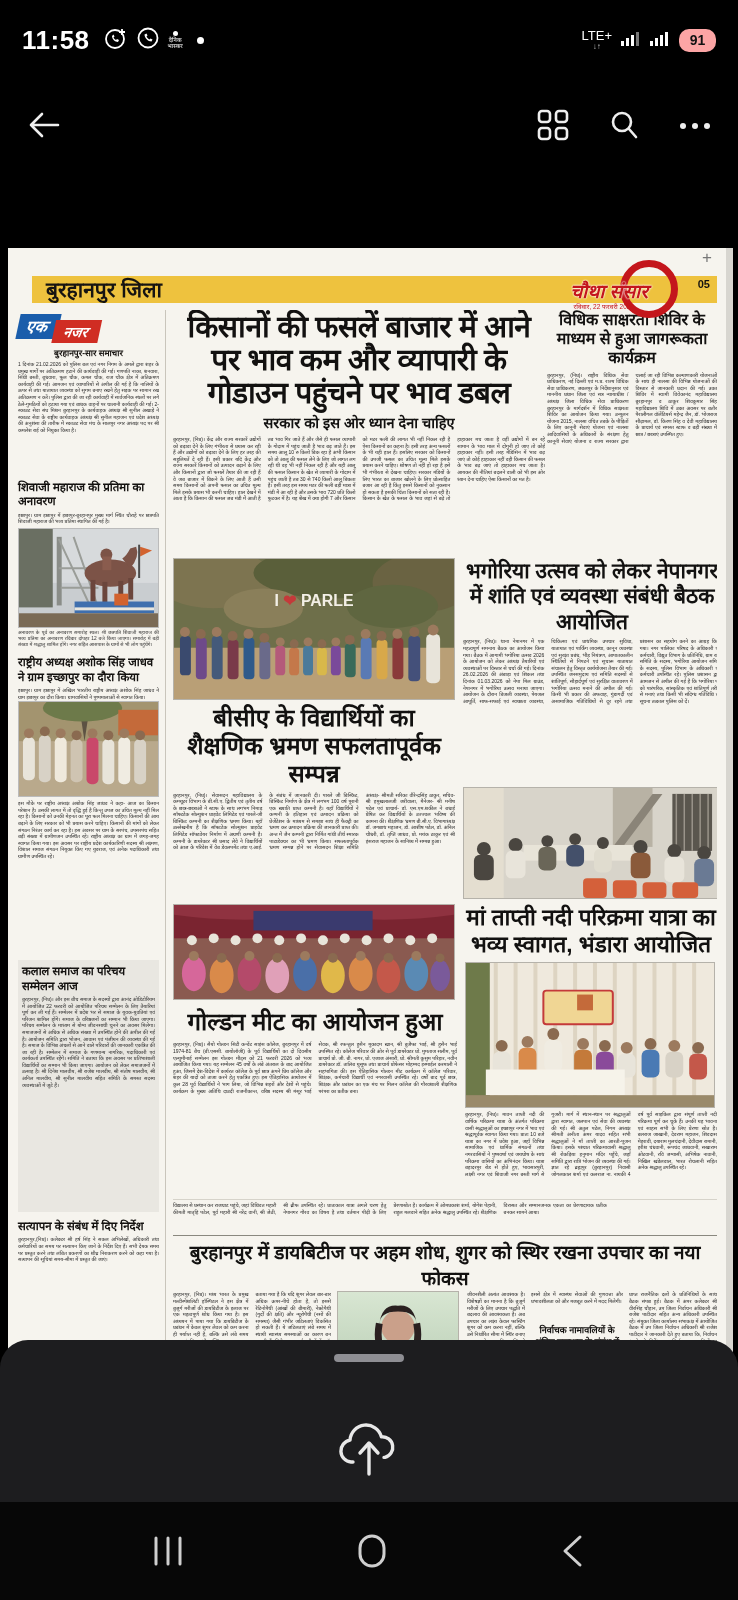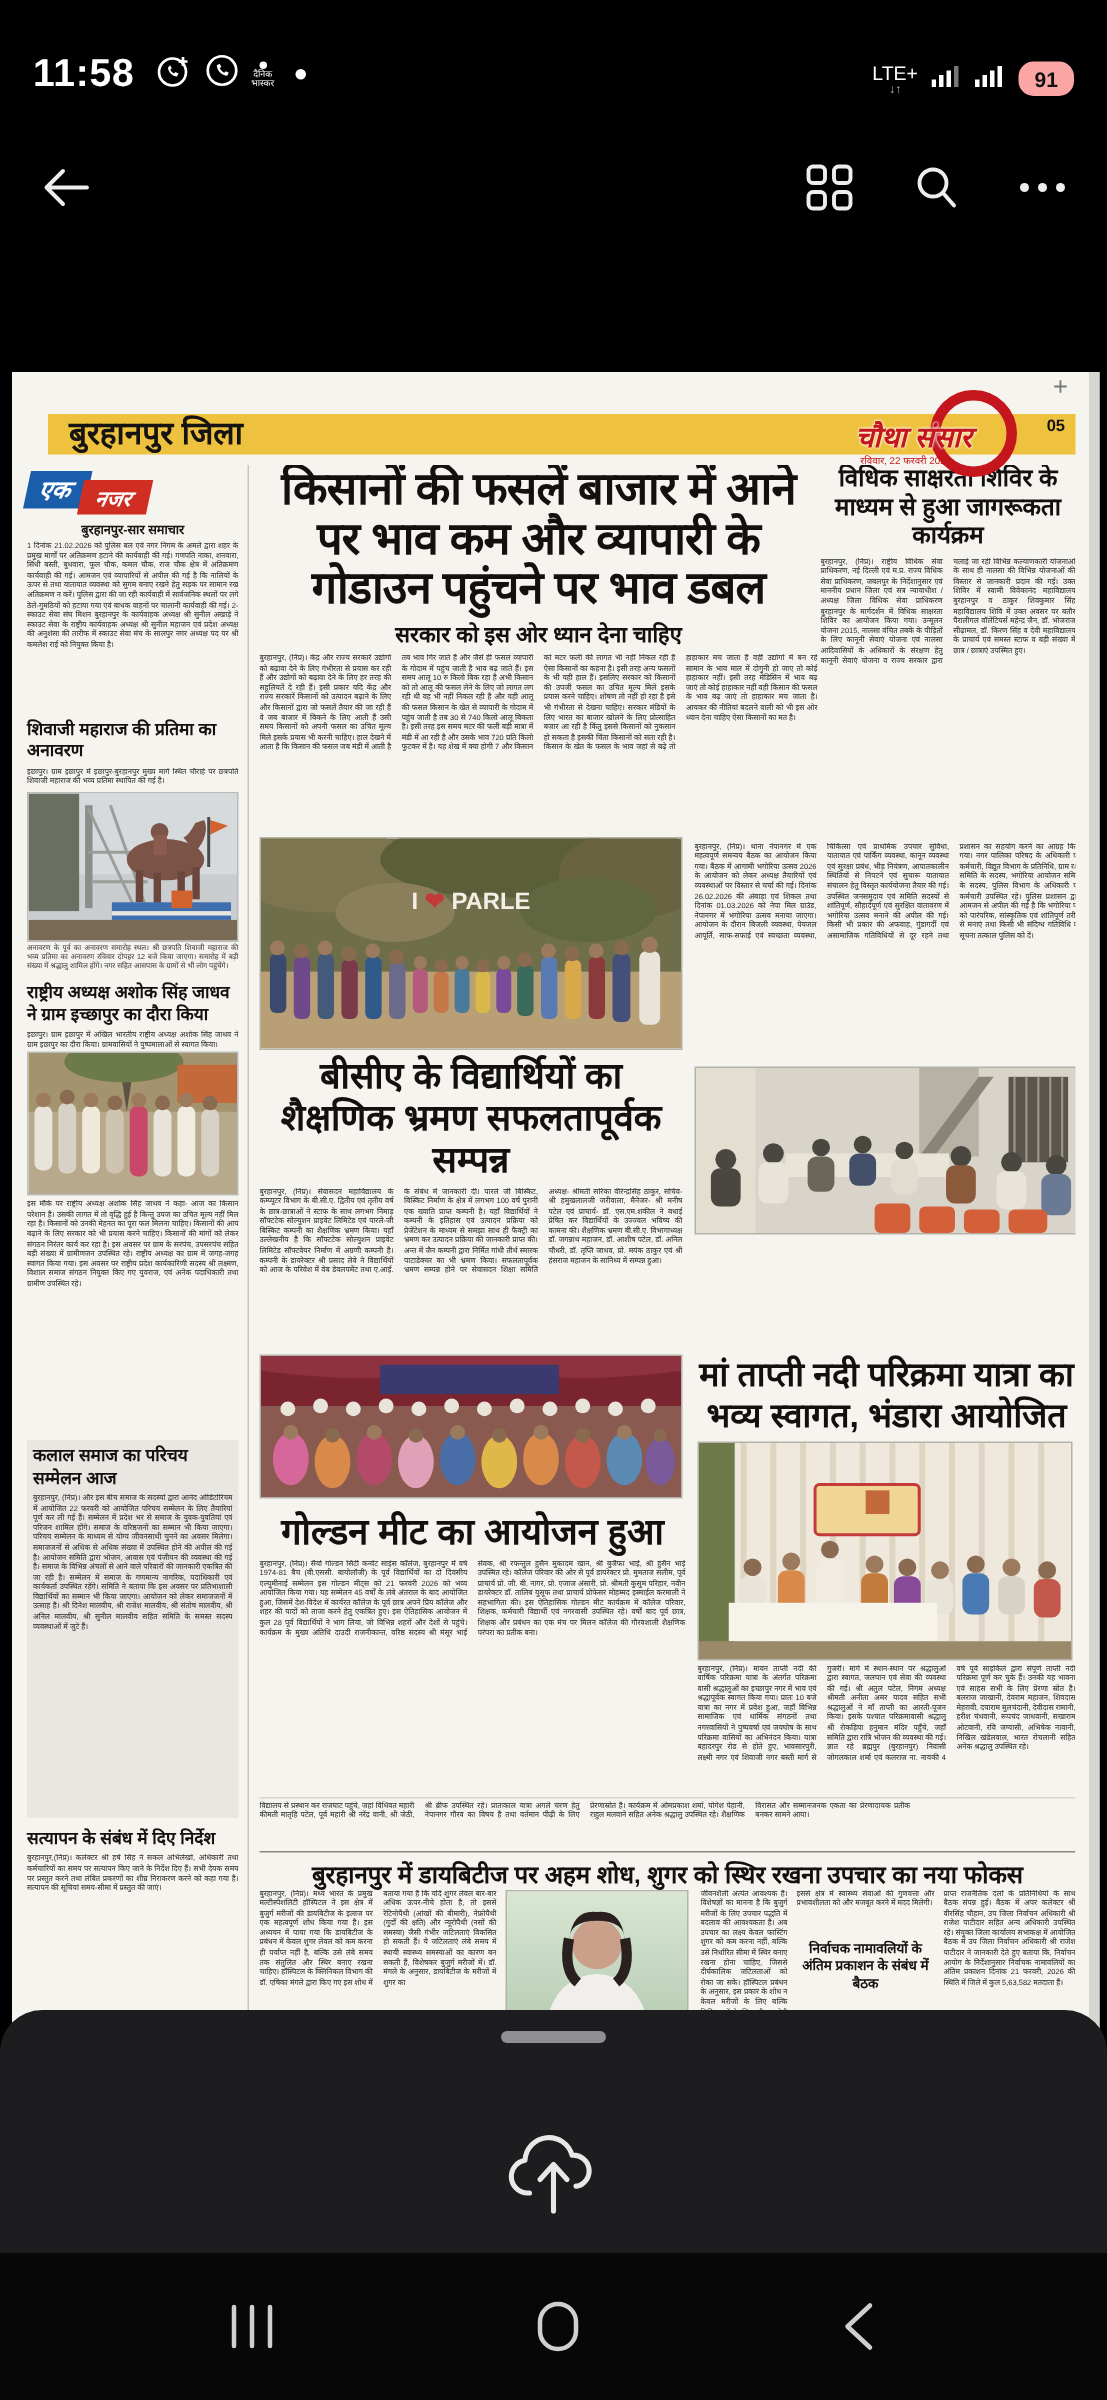--- a/index.html
+++ b/index.html
@@ -1,20 +1,20 @@
 <!DOCTYPE html>
 <html><head>
 <meta charset="utf-8">
 <style>
   html,body{margin:0;padding:0;background:#000;}
   *{box-sizing:border-box;font-family:"Liberation Sans",sans-serif;}
   .screen{position:relative;width:738px;height:1600px;background:#000;overflow:hidden;margin:0 auto;}
 
   
-  .statusbar{position:absolute;top:16px;left:0;width:100%;height:48px;display:flex;align-items:flex-end;padding:0 22px;color:#fff;}
+  .statusbar{position:absolute;top:16px;left:0;width:100%;height:48px;display:flex;align-items:center;padding:0 22px;color:#fff;}
   .sb-time{font-size:26px;font-weight:600;letter-spacing:.5px;}
   .sb-icons{display:flex;align-items:center;gap:8px;margin-left:14px;}
   .sb-right{margin-left:auto;display:flex;align-items:center;gap:9px;}
   .lte{display:flex;flex-direction:column;align-items:center;line-height:1;}
   .lte b{font-size:13px;font-weight:400;}
   .lte span{font-size:8px;color:#bbb;margin-top:1px;}
   .battery{background:#fca5a5;color:#111;border-radius:10px;min-width:37px;height:23px;display:flex;align-items:center;justify-content:center;font-size:14px;font-weight:700;}
   .bhaskar{display:flex;flex-direction:column;align-items:center;line-height:1;}
   .bhaskar i{width:5px;height:5px;background:#fff;border-radius:50%;margin-bottom:1px;}
   .bhaskar span{font-style:normal;font-size:6px;color:#fff;}
@@ -57,21 +57,21 @@
   .row{display:flex;}
   .photo{display:block;border:1px solid #b5b2aa;}
 
   .h-farm{font-size:30px;line-height:1.1;letter-spacing:-.5px;}
   .h-sub{font-size:14.5px;margin-top:3px;text-align:center;}
   .h-vidhik{font-size:16px;line-height:1.2;}
   .h-bca{font-size:24px;line-height:1.18;margin:4px 0 3px;}
   .h-bhagoria{font-size:21px;line-height:1.22;}
   .h-golden{font-size:24px;margin:4px 0 4px;}
   .h-tapti{font-size:22.5px;line-height:1.2;margin-bottom:4px;}
-  .h-diab{font-size:16px;margin:3px 0 0;}
+  .h-diab{font-size:19px;margin:3px 0 0;}
   .h-nirvachak{font-size:9px;font-weight:800;text-align:center;line-height:1.3;margin:4px 0 3px;color:#141210;}
 
   .strip{border-top:1px solid #d6d3ca;margin-top:4px;padding-top:2px;}
   .diab{border-top:1px solid #8a887f;margin-top:3px;}
   .diab-cols{display:flex;gap:6px;}
 
   
   .sheet{position:absolute;left:0;top:1340px;width:738px;height:162px;background:#1d1d1f;border-radius:28px 28px 0 0;}
   .handle{position:absolute;left:50%;top:14px;transform:translateX(-50%);width:70px;height:8px;border-radius:4px;background:#8e8e93;}
   .cloud-btn{position:absolute;left:50%;top:74px;transform:translateX(-50%);}
@@ -310,20 +310,21 @@
                 <rect x="236" y="78" width="12" height="46" rx="4" fill="#44507a"></rect>
                   <circle cx="242" cy="74" r="5" fill="#8a6a50"></circle>
                 <rect x="254" y="76" width="14" height="50" rx="5" fill="#e8e4da"></rect>
                   <circle cx="261" cy="72" r="5.5" fill="#9c7a5e"></circle>
               </g>
             </svg>
             <div class="headline h-bca">बीसीए के विद्यार्थियों का शैक्षणिक भ्रमण सफलतापूर्वक सम्पन्न</div>
             <div class="body" style="height:106px;column-count:3">बुरहानपुर, (निप्र)। सेवासदन महाविद्यालय के कम्प्यूटर विभाग के बी.सी.ए. द्वितीय एवं तृतीय वर्ष के छात्र-छात्राओं ने स्टाफ के साथ लगभग निमाड़ सॉफ्टटेक सोल्युशन प्राइवेट लिमिटेड एवं पारले-जी बिस्किट कम्पनी का शैक्षणिक भ्रमण किया। यहाँ उल्लेखनीय है कि सॉफ्टटेक सोल्युशन प्राइवेट लिमिटेड सॉफ्टवेयर निर्माण में अग्रणी कम्पनी है। कम्पनी के डायरेक्टर श्री प्रसाद लेवे ने विद्यार्थियों को आज के परिवेश में वेब डेवलपमेंट तथा ए.आई. के संबंध में जानकारी दी। पारले जी बिस्किट, बिस्किट निर्माण के क्षेत्र में लगभग 100 वर्ष पुरानी एक ख्याति प्राप्त कम्पनी है। यहाँ विद्यार्थियों ने कम्पनी के इतिहास एवं उत्पादन प्रक्रिया को प्रेजेंटेशन के माध्यम से समझा साथ ही फैक्ट्री का भ्रमण कर उत्पादन प्रक्रिया की जानकारी प्राप्त की। अन्त में जैन कम्पनी द्वारा निर्मित गांधी तीर्थ स्मारक पाटाडेक्चर का भी भ्रमण किया। सफलतापूर्वक भ्रमण सम्पन्न होने पर सेवासदन शिक्षा समिति अध्यक्ष- श्रीमती सरिका वीरेन्द्रसिंह ठाकुर, सचिव- श्री हमुखलालजी जरीवाला, मैनेजर- श्री मनीष पटेल एवं प्राचार्य- डॉ. एस.एम.शकील ने बधाई प्रेषित कर विद्यार्थियों के उज्ज्वल भविष्य की कामना की। शैक्षणिक भ्रमण बी.सी.ए. विभागाध्यक्ष डॉ. जगन्नाथ महाजन, डॉ. आशीष पटेल, डॉ. अनिल चौधरी, डॉ. तृप्ति जाधव, प्रो. मयंक ठाकुर एवं श्री हंसराज महाजन के सानिध्य में सम्पन्न हुआ।</div>
           </section>
           <section style="flex:1">
+            <div class="headline h-bhagoria">भगोरिया उत्सव को लेकर नेपानगर में शांति एवं व्यवस्था संबंधी बैठक आयोजित</div>
             <div class="body" style="height:146px;column-count:3;margin-top:4px">बुरहानपुर, (निप्र)। थाना नेपानगर में एक महत्वपूर्ण समन्वय बैठक का आयोजन किया गया। बैठक में आगामी भगोरिया उत्सव 2026 के आयोजन को लेकर अध्यक्ष तैयारियों एवं व्यवस्थाओं पर विस्तार से चर्चा की गई। दिनांक 26.02.2026 की अंबाड़ा एवं शिकल तथा दिनांक 01.03.2026 को नेपा मिल ग्राउंड, नेपानगर में भगोरिया उत्सव मनाया जाएगा। आयोजन के दौरान बिजली व्यवस्था, पेयजल आपूर्ति, साफ-सफाई एवं स्वच्छता व्यवस्था, चिकित्सा एवं प्राथमिक उपचार सुविधा, यातायात एवं पार्किंग व्यवस्था, कानून व्यवस्था एवं सुरक्षा प्रबंध, भीड़ नियंत्रण, आपातकालीन स्थितियों से निपटने एवं सुचारू यातायात संचालन हेतु विस्तृत कार्ययोजना तैयार की गई। उपस्थित जनसमुदाय एवं समिति सदस्यों से शांतिपूर्ण, सौहार्दपूर्ण एवं सुरक्षित वातावरण में भगोरिया उत्सव मनाने की अपील की गई। किसी भी प्रकार की अफवाह, गुंडागर्दी एवं असामाजिक गतिविधियों से दूर रहने तथा प्रशासन का सहयोग करने का आग्रह किया गया। नगर पालिका परिषद के अधिकारी एवं कर्मचारी, विद्युत विभाग के प्रतिनिधि, ग्राम रक्षा समिति के सदस्य, भगोरिया आयोजन समिति के सदस्य, पुलिस विभाग के अधिकारी एवं कर्मचारी उपस्थित रहे। पुलिस प्रशासन द्वारा आमजन से अपील की गई है कि भगोरिया पर्व को पारंपरिक, सांस्कृतिक एवं शांतिपूर्ण तरीके से मनाएं तथा किसी भी संदिग्ध गतिविधि की सूचना तत्काल पुलिस को दें।</div>
             <svg class="photo" width="258" height="112" viewBox="0 0 258 112" preserveAspectRatio="none" style="margin-top:3px">
               <rect width="258" height="112" fill="#d8d4ca"></rect>
               <rect x="0" y="0" width="40" height="112" fill="#e4ded0"></rect>
               <rect x="150" y="0" width="40" height="60" fill="#b8b2a4"></rect>
               <path d="M150 60 L190 6 L200 6 L160 60z" fill="#8a8478"></path>
               <rect x="210" y="6" width="40" height="58" fill="#5a564e"></rect>
                 <path d="M214 6v58M222 6v58M230 6v58M238 6v58M246 6v58" stroke="#9a948a" stroke-width="1.5"></path>
               <rect x="60" y="58" width="110" height="16" fill="#e8e4d8"></rect>
               <g fill="#4a4640">

